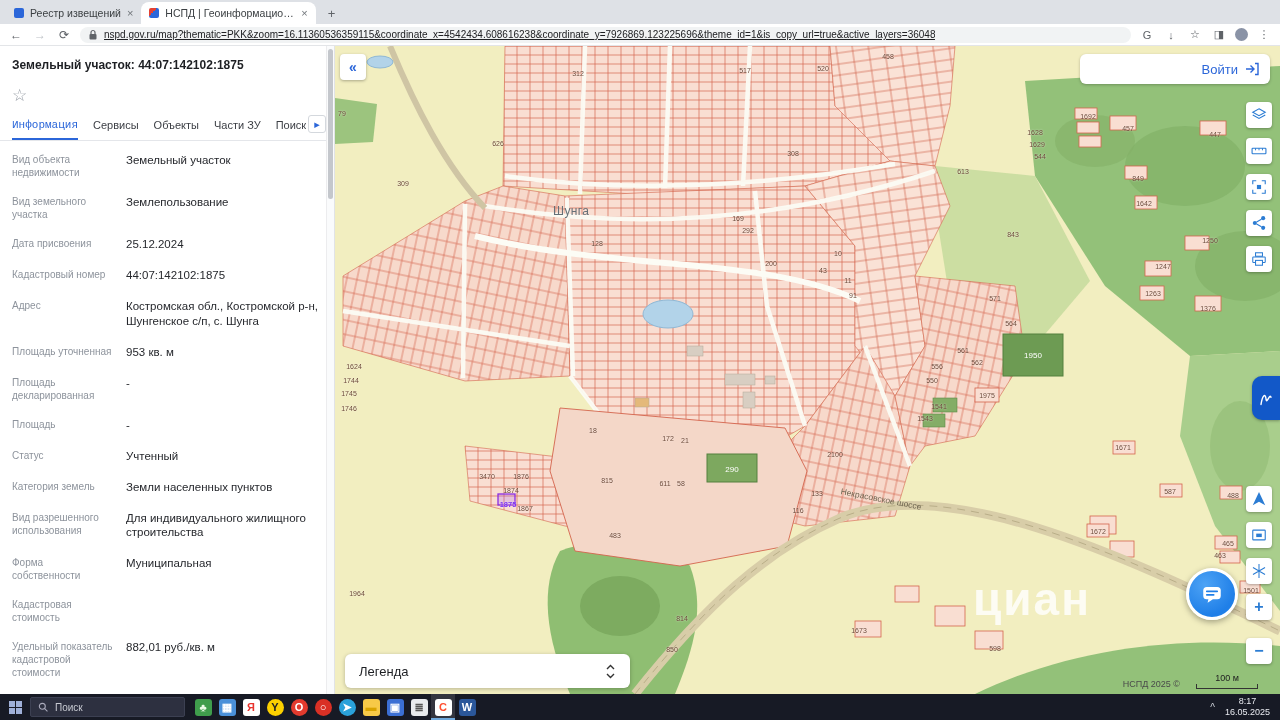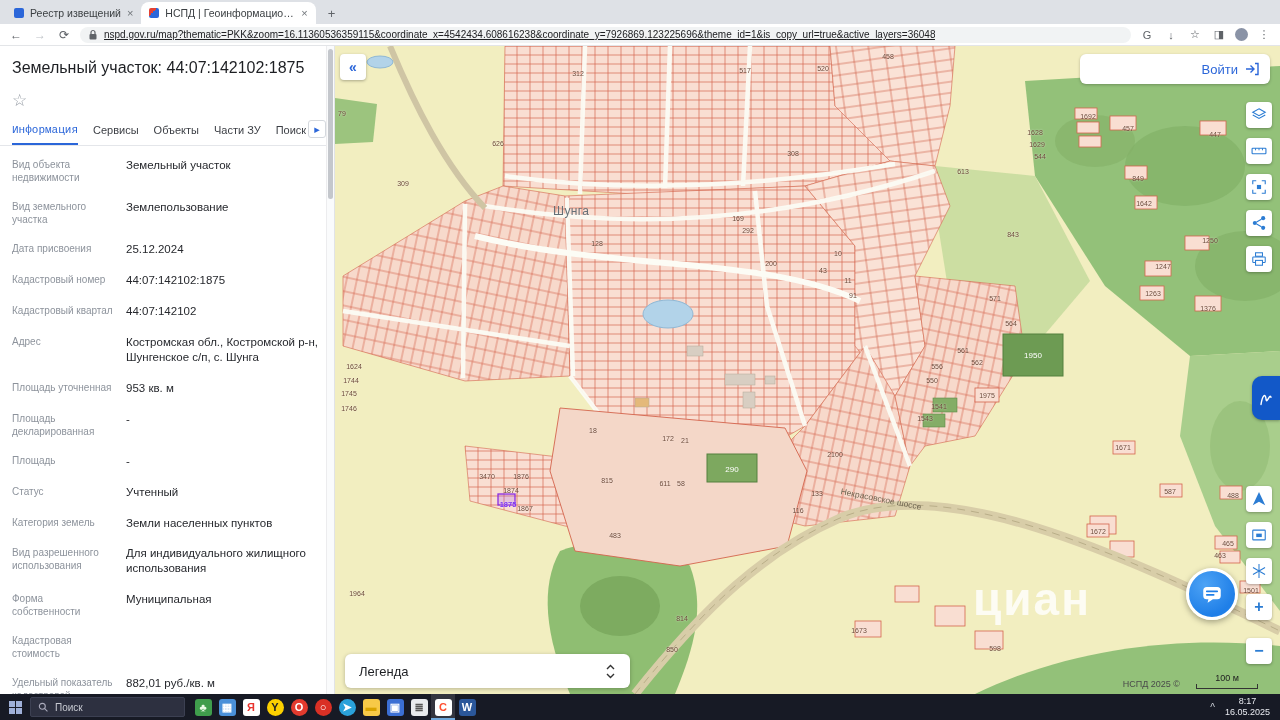--- a/index.html
+++ b/index.html
@@ -23,21 +23,21 @@
   .urlfield { flex:1; height:16px; background:#f1f3f4; border-radius:9px; display:flex; align-items:center; gap:6px; padding:0 8px; font-size:10px; color:#202124; overflow:hidden; }
   .urlfield .urltext { white-space:nowrap; overflow:hidden; text-overflow:ellipsis;text-decoration:underline; }
   .uric { font-size:11px; color:#5f6368; width:16px; text-align:center; flex:0 0 auto; }
   .avatar-circ { width:13px; height:13px; border-radius:50%; background:#8a93a6; flex:0 0 auto; }
 
   
   .content { position:absolute; left:0; top:46px; width:1280px; height:648px; display:flex; }
 
   
   .panel { position:relative; width:335px; height:648px; background:#fff; overflow:hidden; border-right:1px solid #e1e3e6; }
-  .panel-title { padding:12px 24px 6px 12px; font-size:16px; font-weight:400; color:#1d1f23; line-height:1.25; }
+  .panel-title { padding:12px 24px 6px 12px; font-size:12px; font-weight:700; color:#1d1f23; line-height:1.25; }
   .star { padding:6px 12px 4px; font-size:17px; color:#9aa0a8; }
   .ptabs-wrap { position:relative; border-bottom:1px solid #e4e6ea; padding-right:28px; }
   .ptabs { display:flex; gap:15px; padding:0 12px; overflow:hidden; }
   .ptab { font-size:11px; color:#3b3e44; padding:9px 0; white-space:nowrap; cursor:pointer; }
   .ptab.active { color:#2b66d9; box-shadow:inset 0 -2px 0 #2b66d9;font-family:Liberation Mono, monospace; }
   .tab-more { position:absolute; right:8px; top:5px; width:18px; height:18px; border:1px solid #d4d8dd; border-radius:3px; background:#fff; color:#2b66d9; font-size:11px; display:flex; align-items:center; justify-content:center; }
   .fields { padding-top:4px; }
   .frow { display:grid; grid-template-columns:102px 1fr; column-gap:12px; padding:8px 14px 8px 12px; }
   .flabel { font-size:10px; color:#8d939c; line-height:1.3; }
   .fvalue { font-size:11.5px; color:#26282d; line-height:1.3; }
@@ -150,24 +150,20 @@
           </div>
           <div class="frow">
             <div class="flabel">Дата присвоения</div>
             <div class="fvalue">25.12.2024</div>
           </div>
           <div class="frow">
             <div class="flabel">Кадастровый номер</div>
             <div class="fvalue">44:07:142102:1875</div>
           </div>
           <div class="frow">
-            <div class="flabel">Кадастровый квартал</div>
-            <div class="fvalue">44:07:142102</div>
-          </div>
-          <div class="frow">
             <div class="flabel">Адрес</div>
             <div class="fvalue">Костромская обл., Костромской р-н, Шунгенское с/п, с. Шунга</div>
           </div>
           <div class="frow">
             <div class="flabel">Площадь уточненная</div>
             <div class="fvalue">953 кв. м</div>
           </div>
           <div class="frow">
             <div class="flabel">Площадь декларированная</div>
             <div class="fvalue">-</div>
@@ -179,21 +175,21 @@
           <div class="frow">
             <div class="flabel">Статус</div>
             <div class="fvalue">Учтенный</div>
           </div>
           <div class="frow">
             <div class="flabel">Категория земель</div>
             <div class="fvalue">Земли населенных пунктов</div>
           </div>
           <div class="frow">
             <div class="flabel">Вид разрешенного использования</div>
-            <div class="fvalue">Для индивидуального жилищного использования</div>
+            <div class="fvalue">Для индивидуального жилищного строительства</div>
           </div>
           <div class="frow">
             <div class="flabel">Форма собственности</div>
             <div class="fvalue">Муниципальная</div>
           </div>
           <div class="frow">
             <div class="flabel">Кадастровая стоимость</div>
           </div>
           <div class="frow">
             <div class="flabel">Удельный показатель кадастровой стоимости</div>

